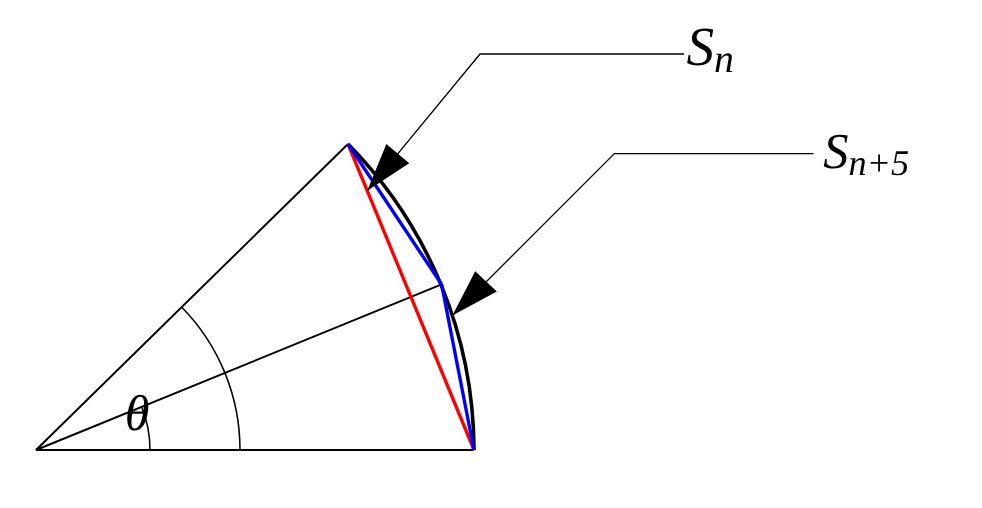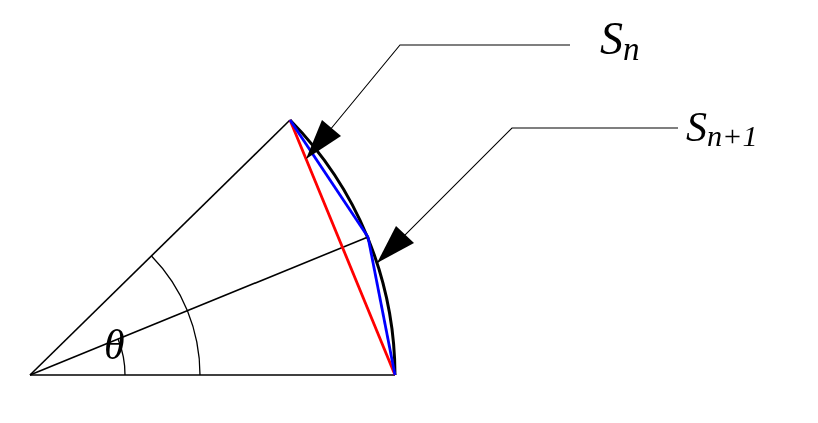--- a/index.html
+++ b/index.html
@@ -24,21 +24,21 @@
   }
   .label {
     position: absolute;
     font-family: "Liberation Serif", serif;
     font-style: italic;
     color: #000000;
     white-space: nowrap;
     line-height: 1;
     user-select: none;
   }
-  .label-sn    { left: 600px; top: 16px;  font-size: 46px; }
+  .label-sn    { left: 572px; top: 16px;  font-size: 46px; }
   .label-sn1   { left: 686px; top: 106px; font-size: 42px; }
   .label-2theta{ left: 118px; top: 244px; font-size: 44px; }
   .label-theta { left: 104px; top: 324px; font-size: 42px; }
   .sub {
     font-size: 0.72em;
     vertical-align: -0.18em;
   }
 </style>
 </head>
 <body>
@@ -75,19 +75,19 @@
 
     <polygon points="306,159 341,136 322,120" fill="#000000"></polygon>
     <polygon points="377,263 414,243 396,226" fill="#000000"></polygon>
   </svg>
 
   <div class="label label-sn">
     <span>S</span><span class="sub">n</span>
   </div>
 
   <div class="label label-sn1">
-    <span>S</span><span class="sub">n+1</span>
+    <span>S</span><span class="sub">n+5</span>
   </div>
 
 
   <div class="label label-theta">θ</div>
 
 </div>
 
 </body></html>

